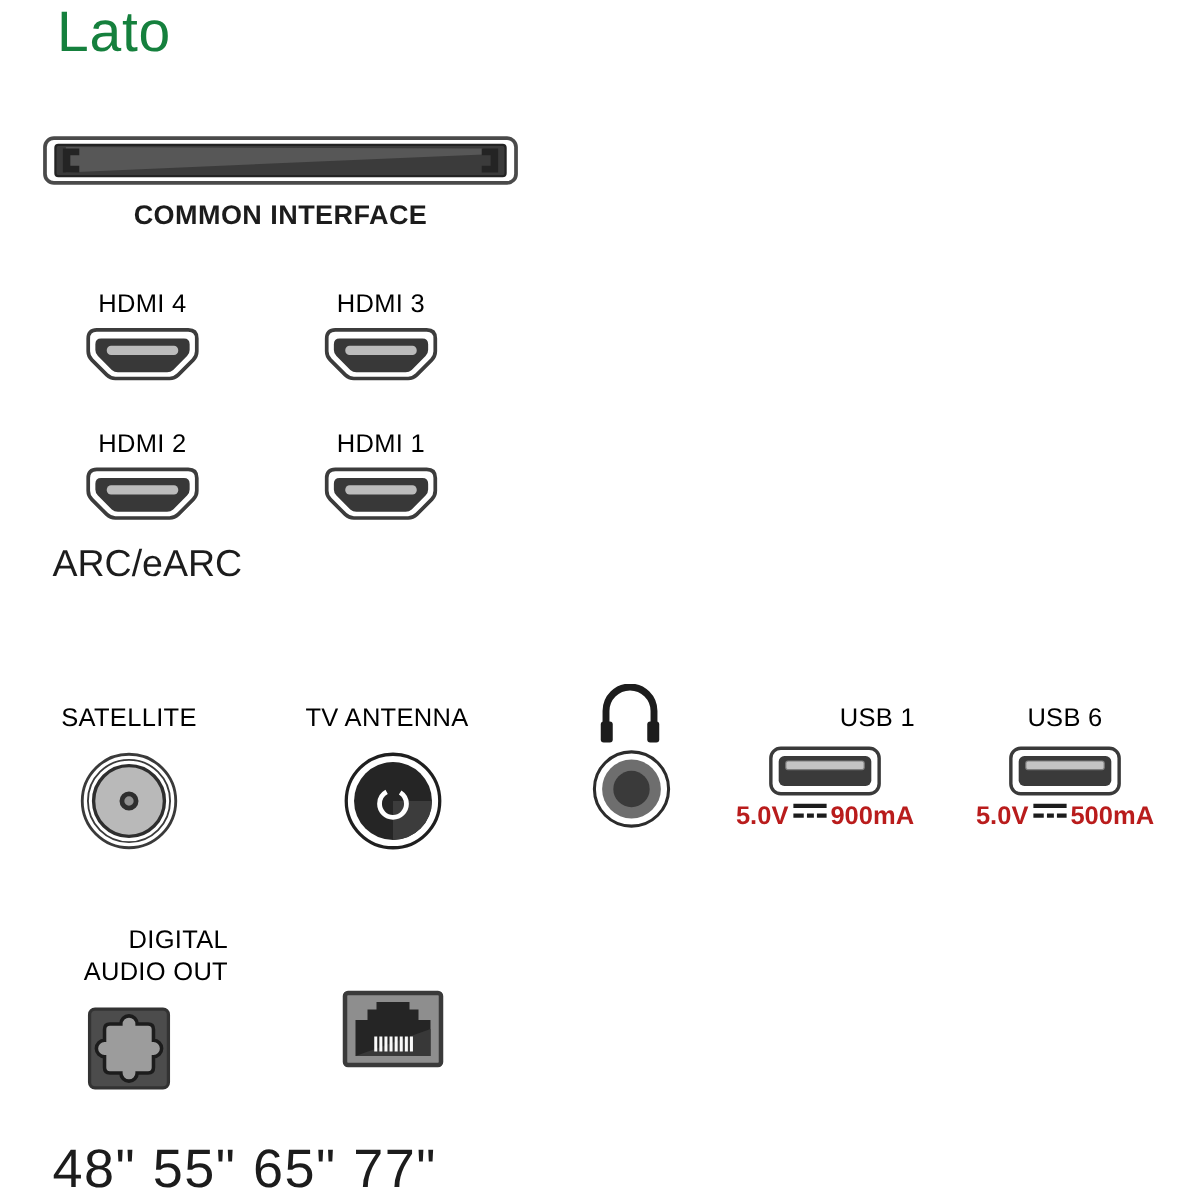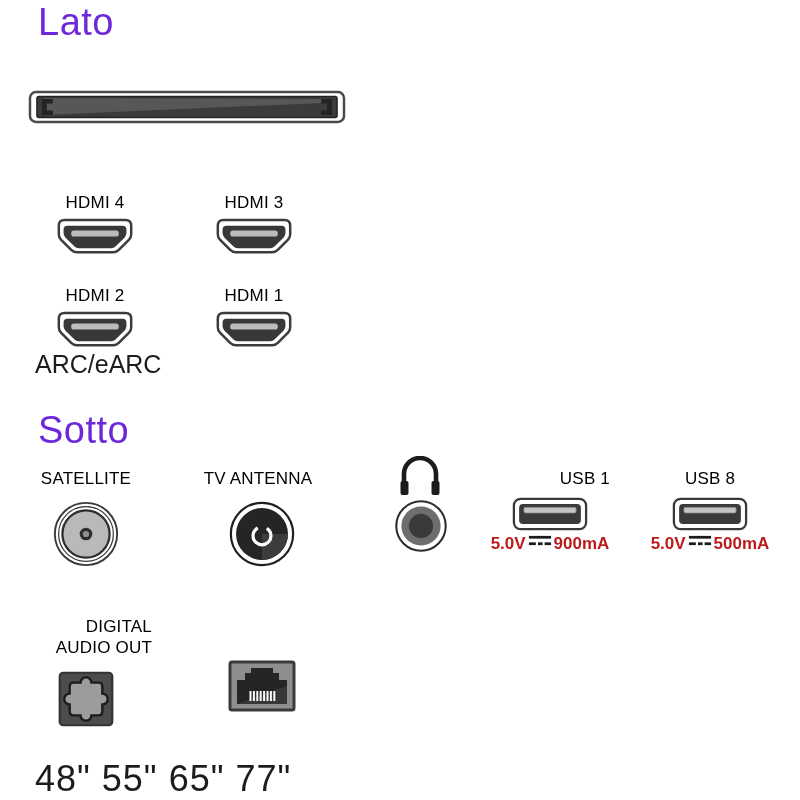--- a/index.html
+++ b/index.html
@@ -2,31 +2,31 @@
 <html><head>
 <meta charset="utf-8">
 <style>
   html,body{margin:0;padding:0;background:#ffffff;}
   .stage{
     position:relative;width:800px;height:800px;background:#ffffff;
     font-family:"Liberation Sans", sans-serif;color:#1c1c1c;overflow:hidden;
   }
   .abs{position:absolute;}
   .section-heading{
-    font-size:38px;font-weight:400;color:#6d28d9;letter-spacing:.5px;line-height:1.1;
+    font-size:38px;font-weight:400;color:#15803d;letter-spacing:.5px;line-height:1.1;
   }
   .port-label{
     font-size:17px;font-weight:400;color:#000000;text-align:center;letter-spacing:.2px;
     line-height:21px;white-space:nowrap;
   }
   .ci-label{
     font-size:18px;font-weight:700;color:#1c1c1c;text-align:center;letter-spacing:.3px;
   }
   .sub-label{
-    font-size:25px;font-weight:400;color:#1c1c1c;text-align:center;white-space:nowrap;
+    font-size:25px;font-weight:400;color:#1c1c1c;text-align:center;white-space:nowrap;margin-top:12px;
   }
   .rating{
     display:flex;justify-content:center;gap:2px;
     font-size:17px;font-weight:700;color:#b91c1c;white-space:nowrap;
   }
   .footer-sizes{
     font-size:36px;font-weight:400;color:#1c1c1c;letter-spacing:1px;white-space:nowrap;
   }
   .icon{display:block;line-height:0;}
   svg{display:block;}
@@ -40,20 +40,21 @@
 
   <span class="abs icon" style="left:28px;top:90px;">
     <svg width="318" height="34" viewBox="0 0 320 34">
       <rect x="2" y="2" width="316" height="30" rx="6" fill="#ffffff" stroke="#4a4a4a" stroke-width="2.5"></rect>
       <rect x="9" y="6.5" width="302" height="21" rx="2" fill="#3b3b3b" stroke="#232323" stroke-width="1.5"></rect>
       <polygon points="16,8 296,9 296,13 16,25" fill="#575757"></polygon>
       <path d="M14,9 h11 v4.5 h-6 v7 h6 v4.5 h-11 z" fill="#242424"></path>
       <path d="M306,9 h-11 v4.5 h6 v7 h-6 v4.5 h11 z" fill="#242424"></path>
     </svg>
   </span>
+  <div class="abs ci-label" style="left:28px;top:133px;width:318px;">COMMON INTERFACE</div>
 
   <div class="abs port-label" style="left:35px;top:192px;width:120px;">HDMI 4</div>
   <div class="abs port-label" style="left:194px;top:192px;width:120px;">HDMI 3</div>
 
   <span class="abs icon" style="left:55px;top:218px;">
     <svg width="80" height="42" viewBox="0 0 84 44">
       <path d="M10,2 H74 Q80,2 80,8 V17 Q80,20.5 77.5,23 L67,33.5 Q64.5,36 61,36 H23 Q19.5,36 17,33.5 L6.5,23 Q4,20.5 4,17 V8 Q4,2 10,2 Z" fill="#ffffff" stroke="#3c3c3c" stroke-width="2.6"></path>
       <path d="M13,8 H71 Q75,8 75,12 V16 Q75,18.5 73.2,20.3 L63.5,30 Q61.7,31.7 59.2,31.7 H24.8 Q22.3,31.7 20.5,30 L10.8,20.3 Q9,18.5 9,16 V12 Q9,8 13,8 Z" fill="#383838"></path>
       <rect x="17" y="13" width="50" height="6.5" rx="3" fill="#bcbcbc"></rect>
     </svg>
@@ -79,21 +80,20 @@
   <span class="abs icon" style="left:214px;top:311px;">
     <svg width="80" height="42" viewBox="0 0 84 44">
       <path d="M10,2 H74 Q80,2 80,8 V17 Q80,20.5 77.5,23 L67,33.5 Q64.5,36 61,36 H23 Q19.5,36 17,33.5 L6.5,23 Q4,20.5 4,17 V8 Q4,2 10,2 Z" fill="#ffffff" stroke="#3c3c3c" stroke-width="2.6"></path>
       <path d="M13,8 H71 Q75,8 75,12 V16 Q75,18.5 73.2,20.3 L63.5,30 Q61.7,31.7 59.2,31.7 H24.8 Q22.3,31.7 20.5,30 L10.8,20.3 Q9,18.5 9,16 V12 Q9,8 13,8 Z" fill="#383838"></path>
       <rect x="17" y="13" width="50" height="6.5" rx="3" fill="#bcbcbc"></rect>
     </svg>
   </span>
 
   <div class="abs sub-label" style="left:35px;top:350px;width:120px;">ARC/eARC</div>
 
-  <div class="abs section-heading" style="left:38px;top:410px;">Sotto</div>
 
   <div class="abs port-label" style="left:25px;top:468px;width:122px;">SATELLITE</div>
   <span class="abs icon" style="left:52px;top:500px;">
     <svg width="68" height="68" viewBox="0 0 72 72">
       <circle cx="36" cy="36" r="33" fill="#ffffff" stroke="#3a3a3a" stroke-width="2"></circle>
       <circle cx="36" cy="36" r="29" fill="#ffffff" stroke="#3a3a3a" stroke-width="1.3"></circle>
       <circle cx="36" cy="36" r="25" fill="#b9b9b9" stroke="#2e2e2e" stroke-width="2.4"></circle>
       <circle cx="36" cy="36" r="5" fill="#8f8f8f" stroke="#2e2e2e" stroke-width="3.4"></circle>
     </svg>
   </span>
@@ -137,21 +137,21 @@
       <svg width="24" height="13" viewBox="0 0 26 13">
         <line x1="1" y1="3" x2="25" y2="3" stroke="#1c1c1c" stroke-width="3"></line>
         <line x1="1" y1="10" x2="8.5" y2="10" stroke="#1c1c1c" stroke-width="3"></line>
         <line x1="10.8" y1="10" x2="15.8" y2="10" stroke="#1c1c1c" stroke-width="3"></line>
         <line x1="18" y1="10" x2="25" y2="10" stroke="#1c1c1c" stroke-width="3"></line>
       </svg>
     </span>
     <span>900mA</span>
   </div>
 
-  <div class="abs port-label" style="left:650px;top:468px;width:120px;">USB 8</div>
+  <div class="abs port-label" style="left:650px;top:468px;width:120px;">USB 6</div>
   <span class="abs icon" style="left:672px;top:496px;">
     <svg width="76" height="36" viewBox="0 0 80 36">
       <rect x="2" y="2" width="76" height="32" rx="7" fill="#ffffff" stroke="#3a3a3a" stroke-width="2.4"></rect>
       <rect x="7.5" y="7.5" width="65" height="21" rx="4" fill="#3a3a3a"></rect>
       <rect x="12.5" y="11" width="55" height="6" rx="1.5" fill="#c4c4c4" stroke="#7e7e7e" stroke-width="0.8"></rect>
     </svg>
   </span>
   <div class="abs rating" style="left:640px;top:534px;width:140px;">
     <span>5.0V</span>
     <span class="icon">

